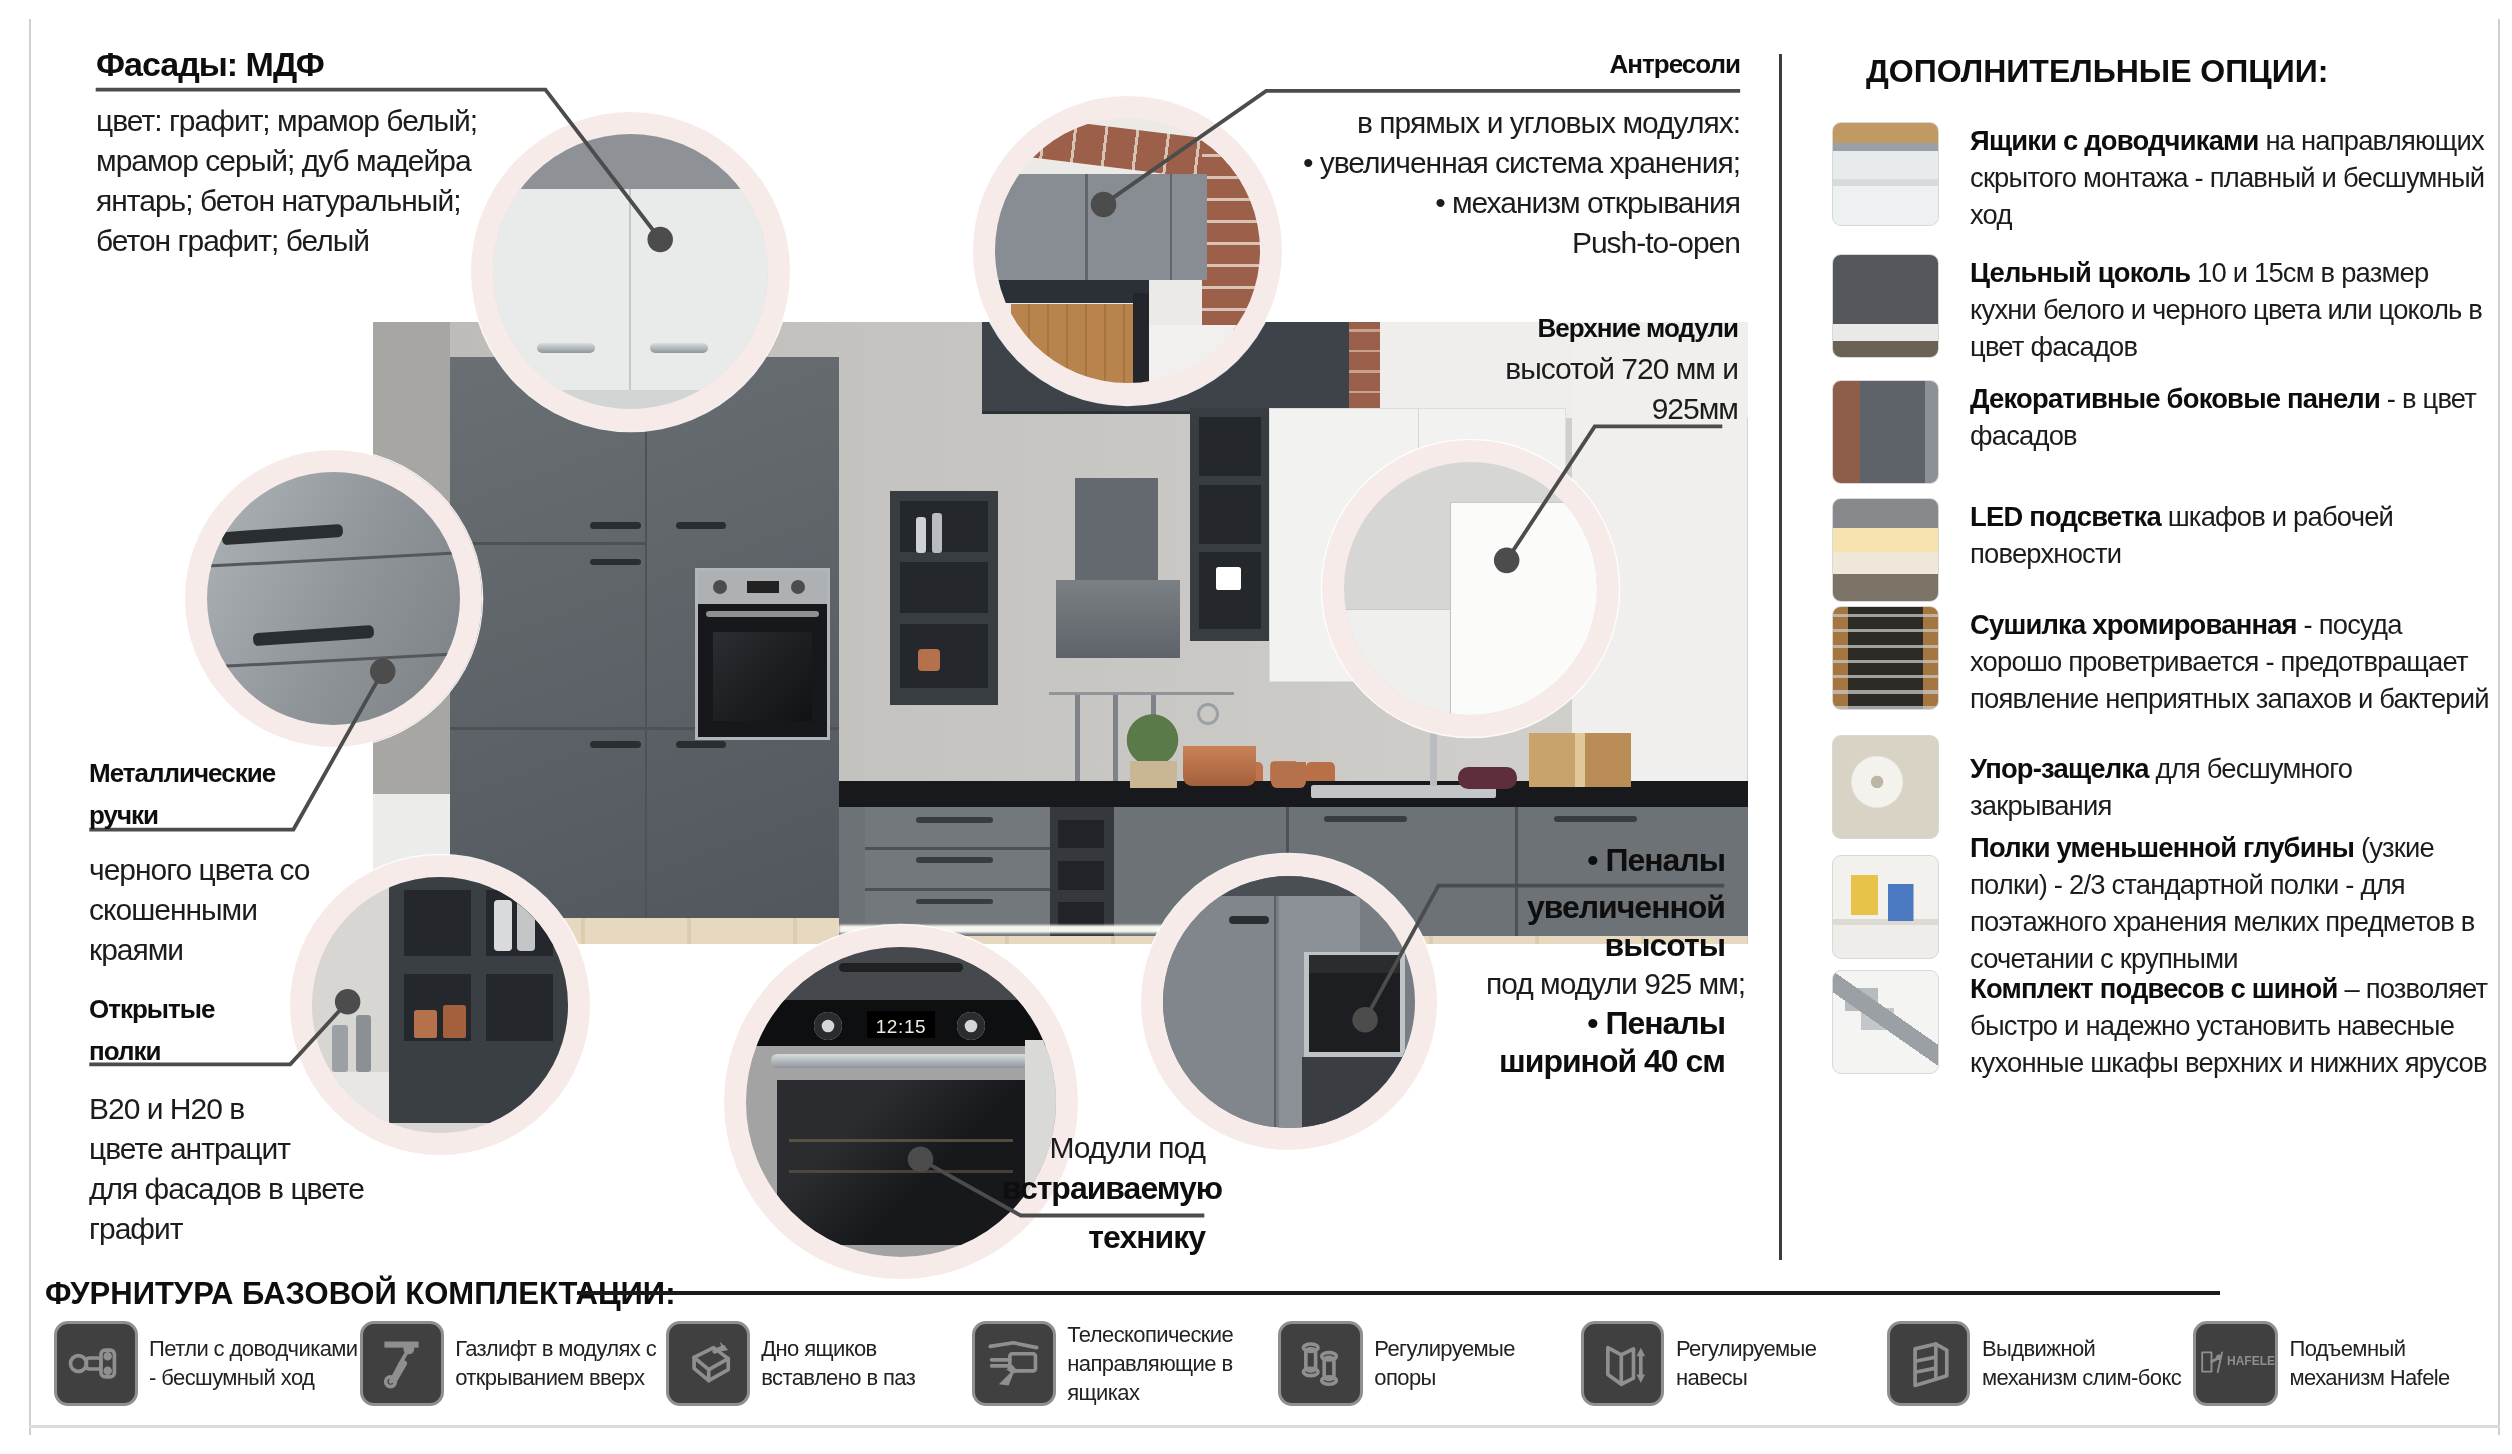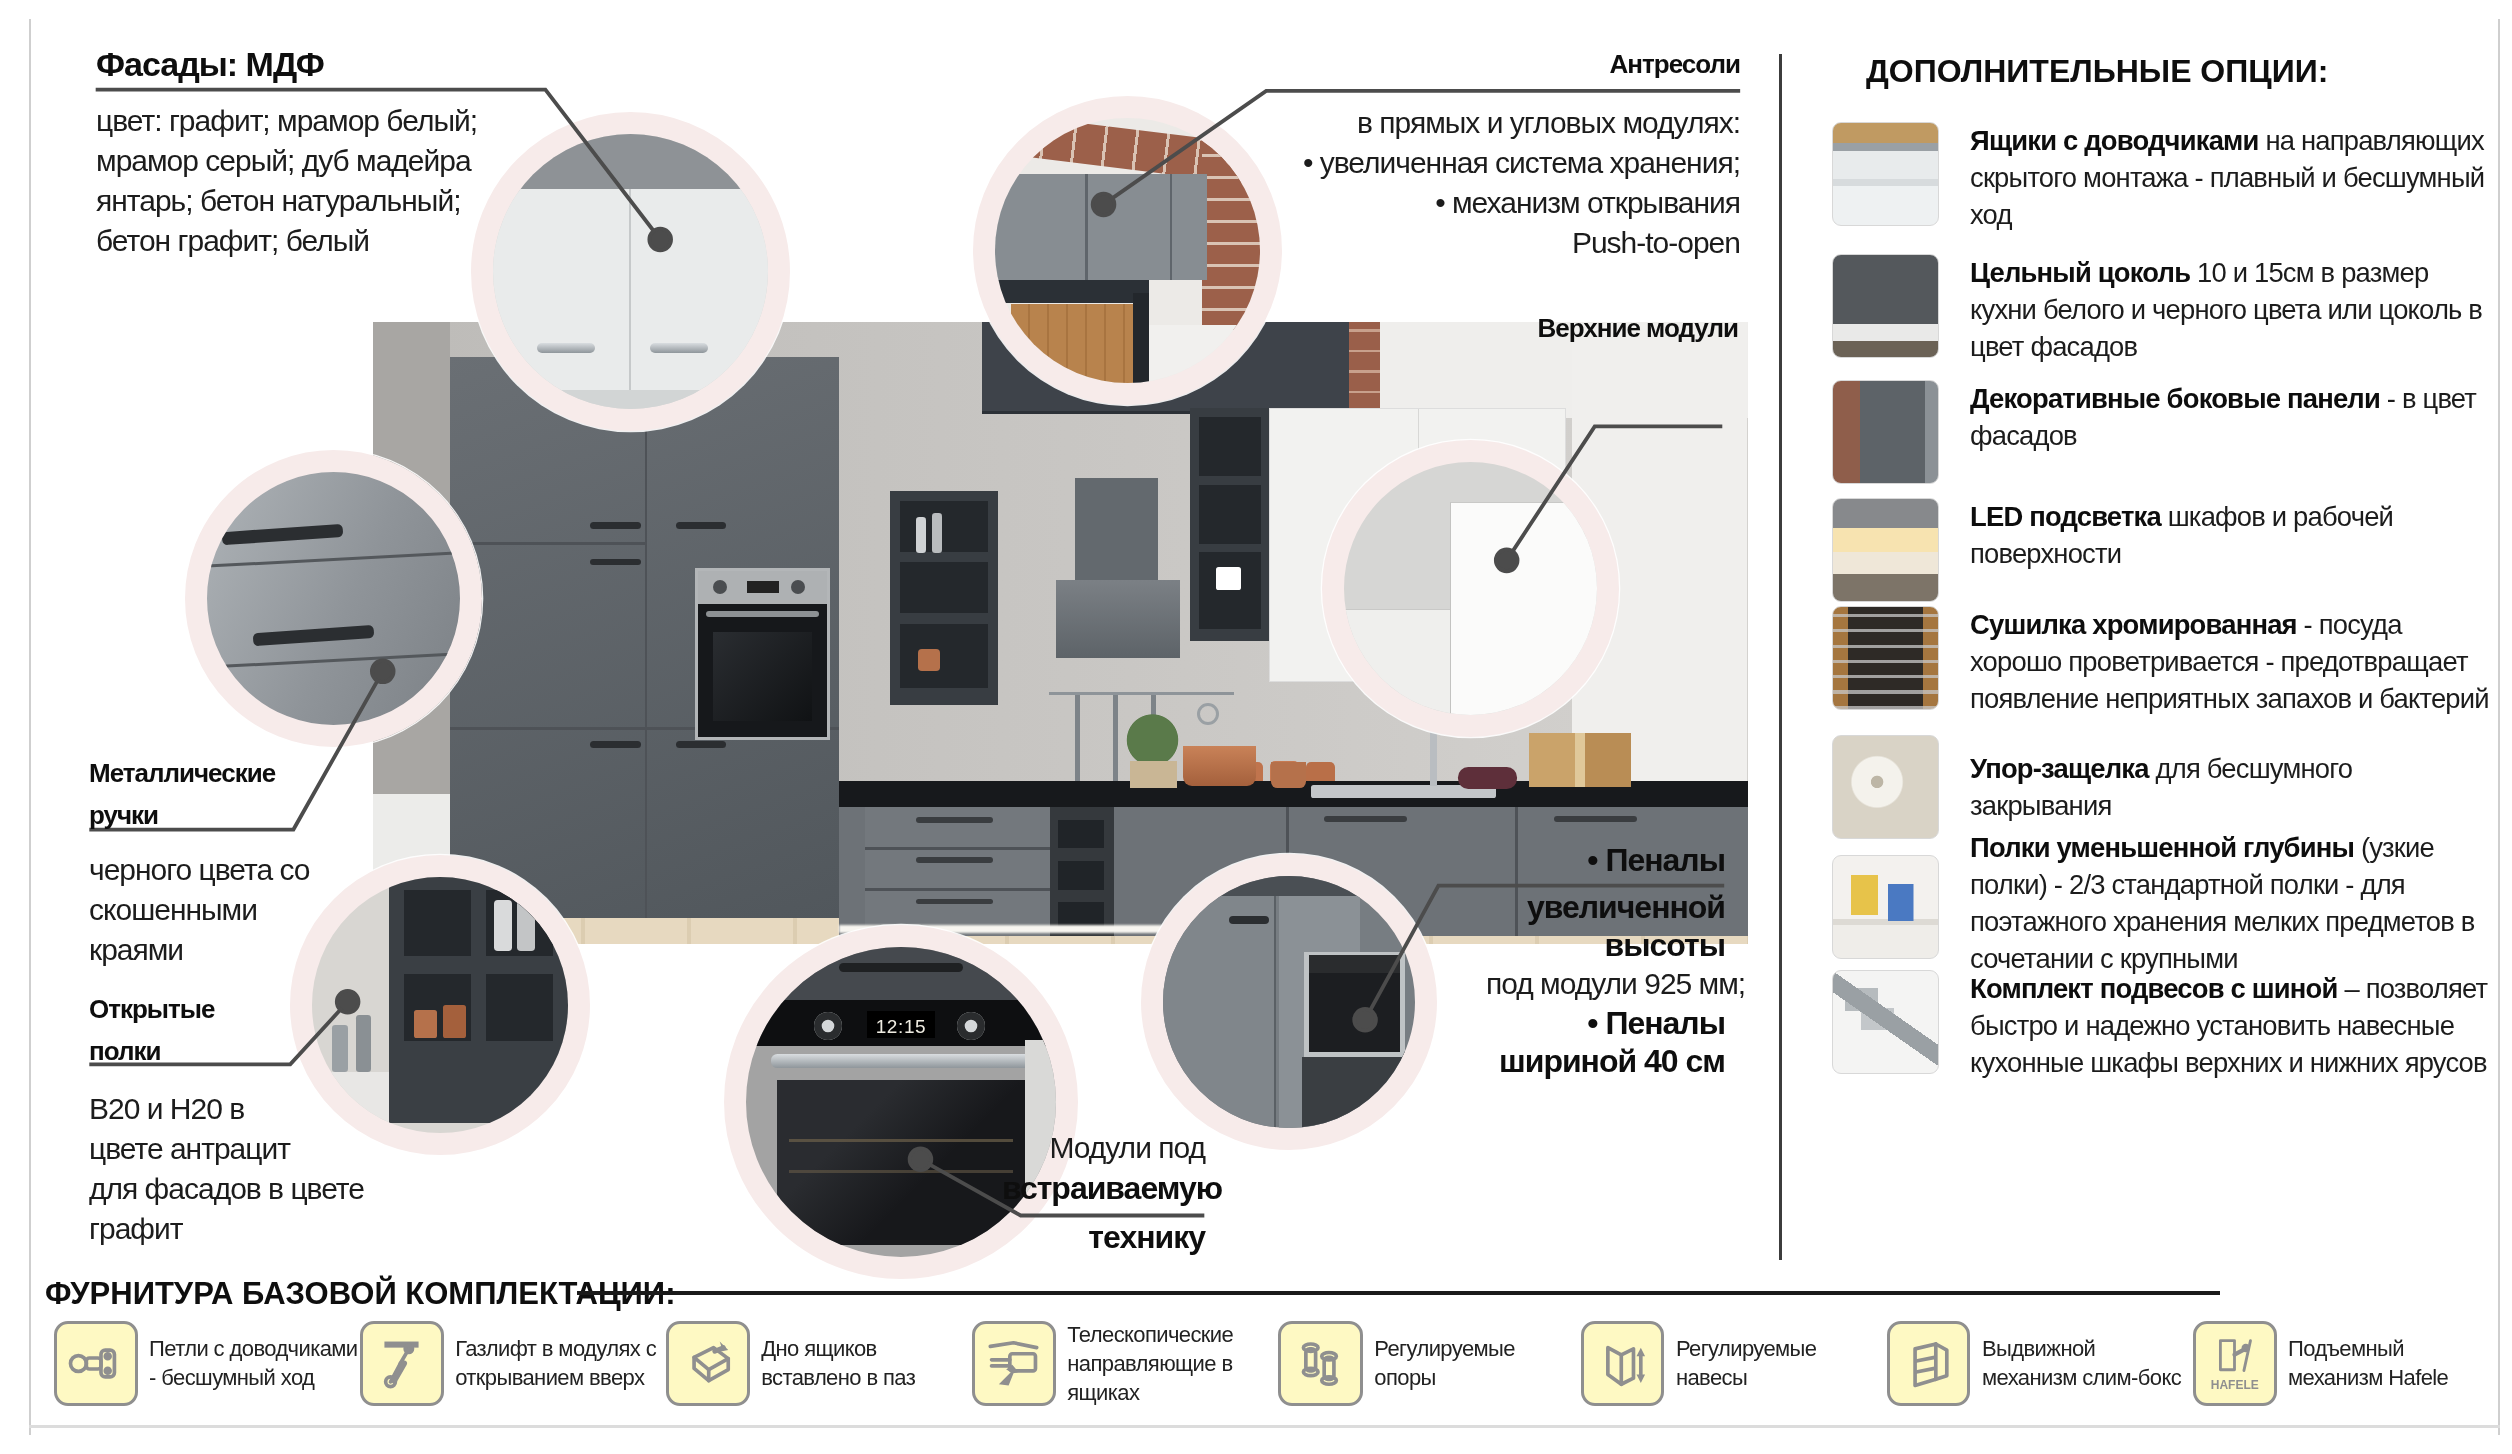--- a/index.html
+++ b/index.html
@@ -28,21 +28,21 @@
   .th3{background:linear-gradient(90deg,#8f5e4b 0 26%,#5d6368 26% 88%,#8b9196 88%),linear-gradient(180deg,#eceeee 0 12%,transparent 12%)}
   .th4{background:linear-gradient(180deg,#87898c 0 28%,#f7e3b0 28% 52%,#efe7d8 52% 74%,#7d7468 74%)}
   .th5{background:repeating-linear-gradient(0deg,rgba(200,200,200,.75) 0 3.2px,transparent 3.2px 15.3px),linear-gradient(90deg,#a5763f 0 14%,#2e2a26 14% 86%,#a5763f 86%)}
   .th6{background:radial-gradient(circle at 42% 45%,#bdb6a6 0 7%,#f4f2ec 8% 30%,#d9d3c6 32%)}
   .th7{background:linear-gradient(#e7c34a,#e7c34a) 18px 19px/27px 40px no-repeat,linear-gradient(#4a79c2,#4a79c2) 55px 28px/25.5px 37px no-repeat,linear-gradient(180deg,#f3f1ee 0 62%,#dddad4 62% 68%,#efede9 68%)}
   .th8{background:linear-gradient(35deg,transparent 46%,#9aa0a4 46% 58%,transparent 58%),linear-gradient(#b6bbbe,#b6bbbe) 11.5px 16.6px/33px 23px no-repeat,linear-gradient(#c3c7ca,#c3c7ca) 28px 37px/33px 22px no-repeat,#f4f4f3}
   
   #hw-row{left:54px;top:1312px;width:2445px;height:102px;display:flex;justify-content:space-between;z-index:50}
   .hw-item{display:flex;align-items:center;gap:11.5px}
   .hw-box{width:85px;height:85px;border:3.8px solid #8f8f8f;border-radius:14px;box-sizing:border-box;
-          display:flex;align-items:center;justify-content:center;flex-direction:column;background:#fef9c3}
+          display:flex;align-items:center;justify-content:center;flex-direction:row;background:#404040}
   .hw-label{font-size:22px;line-height:29px;letter-spacing:-0.6px;color:#222;max-width:211px}
   .hw-badge{font-size:12px;font-weight:700;color:#8f8f8f;letter-spacing:0;margin-top:-3.8px}
   svg.ic{stroke:#8f8f8f;fill:none;stroke-width:6;stroke-linecap:round;stroke-linejoin:round}
   .seam{position:absolute;background:#4e5257}
   .handlebar{position:absolute;background:#2b2e31;border-radius:5.1px}
   .chrome{position:absolute;background:linear-gradient(180deg,#d9dde0,#8f969b);border-radius:6.4px}
 </style>
 </head>
 <body>
 
@@ -255,20 +255,24 @@
   <div class="t-body" style="margin-top:18px">
     <div>в прямых и угловых модулях:</div>
     <div>• увеличенная система хранения;</div>
     <div>• механизм открывания</div>
     <div>Push-to-open</div>
   </div>
 </div>
 
 <div class="abs ra" style="left:1419px;top:307px;width:319px;z-index:50">
   <div class="t-title">Верхние модули</div>
+  <div class="t-body">
+    <div>высотой 720 мм и</div>
+    <div>925мм</div>
+  </div>
 </div>
 
 <div class="abs" style="left:89px;top:752px;width:293px;z-index:50">
   <div class="t-title">
     <div>Металлические</div>
     <div>ручки</div>
   </div>
   <div class="t-body" style="margin-top:14px">
     <div>черного цвета со</div>
     <div>скошенными</div>

